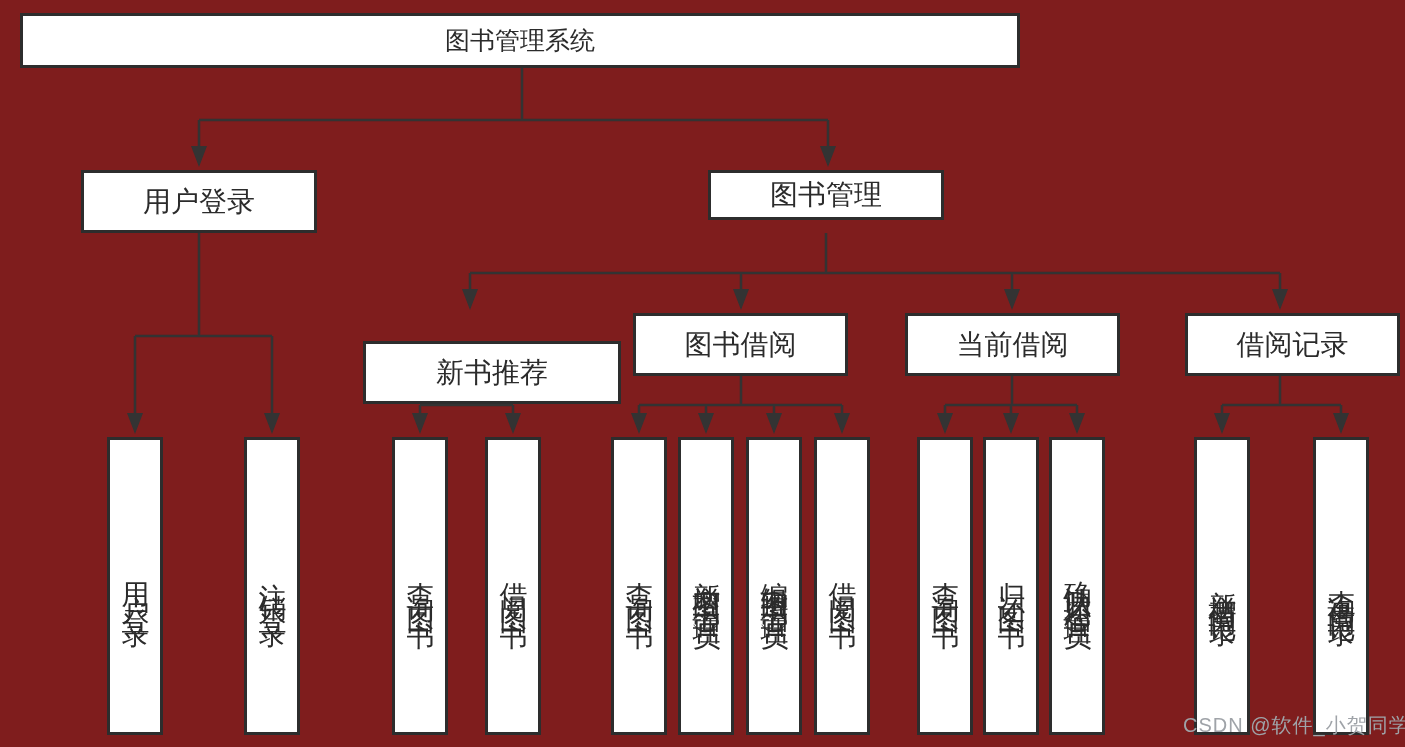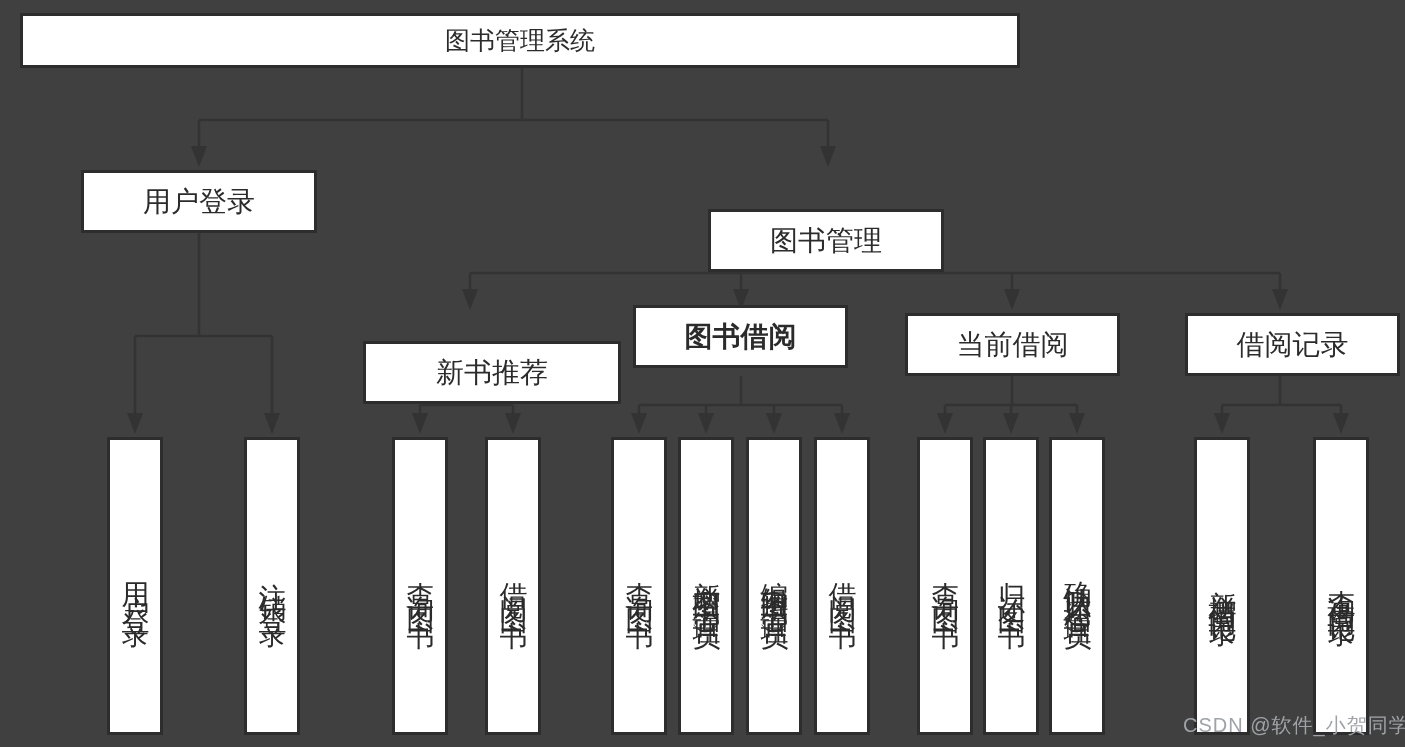--- a/index.html
+++ b/index.html
@@ -1,19 +1,19 @@
 <!DOCTYPE html>
 <html><head>
 <meta charset="utf-8">
 <style>
   html,body{margin:0;padding:0;background:#ffffff;}
   .canvas{
     position:relative;
     width:1405px;height:747px;
-    background:#404040;
+    background:#7f1d1d;
     font-family:"Liberation Sans", sans-serif;
     overflow:hidden;
   }
   .connectors{
     position:absolute;left:0;top:0;width:1405px;height:747px;
     pointer-events:none;
   }
   .node{
     position:absolute;
     box-sizing:border-box;
@@ -21,23 +21,23 @@
     border:3px solid #2d2d2d;
     display:flex;align-items:center;justify-content:center;
     color:#2b2b2b;
     font-size:28px;
     line-height:1;
     z-index:2;
   }
   
   .n-root{left:20px;top:13px;width:1000px;height:55px;font-size:25px;}
   .n-l2a{left:81px;top:170px;width:236px;height:63px;}
-  .n-l2b{left:708px;top:170px;width:236px;height:63px;margin-top:39px;}
+  .n-l2b{left:708px;top:170px;width:236px;height:50px;}
   .n-l3a{left:363px;top:313px;width:258px;height:63px;margin-top:28px;}
-  .n-l3b{left:633px;top:305px;width:215px;height:63px;font-weight:bold;}
+  .n-l3b{left:633px;top:313px;width:215px;height:63px;}
   .n-l3c{left:905px;top:313px;width:215px;height:63px;}
   .n-l3d{left:1173px;top:313px;width:215px;height:63px;margin-left:12px;}
   
   .leaf{top:437px;width:56px;height:298px;}
   .leaf .v{
     writing-mode:vertical-rl;
     text-orientation:mixed;
     letter-spacing:13px;
     white-space:nowrap;
   }

